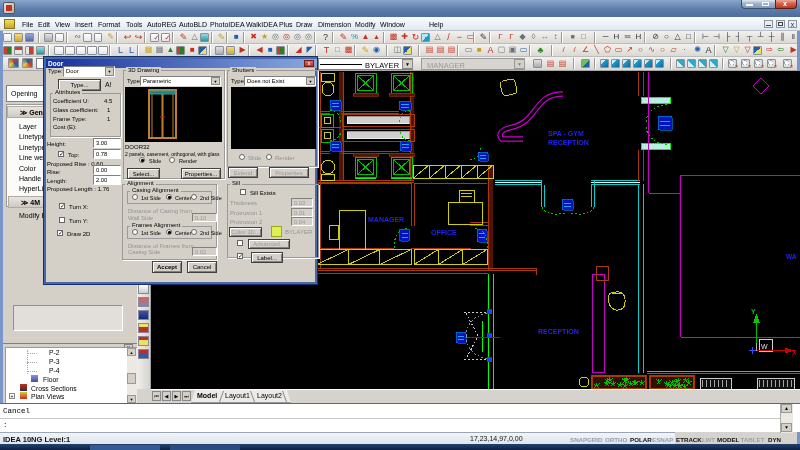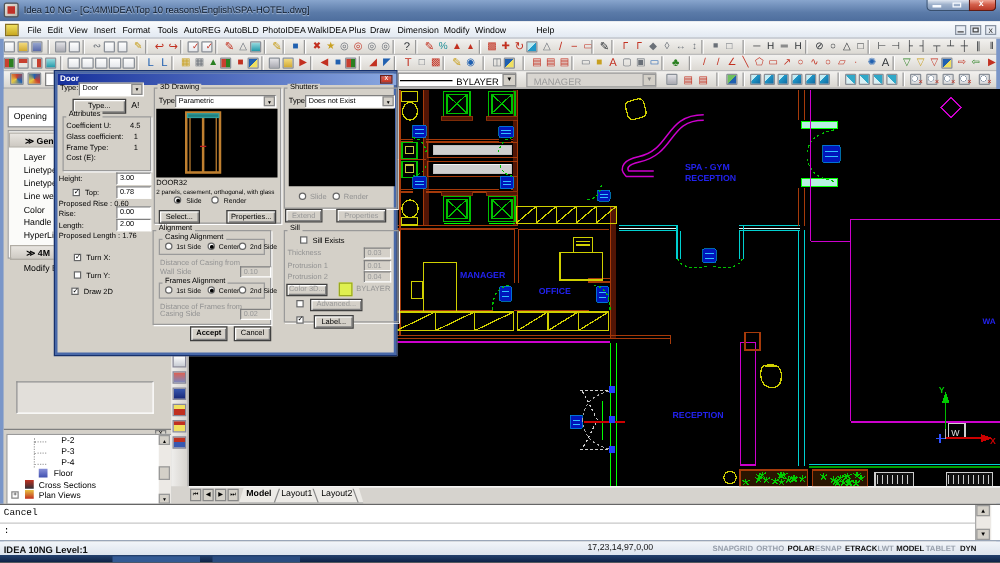--- a/index.html
+++ b/index.html
@@ -19,21 +19,20 @@
 .mi{position:absolute;font-size:7px;color:#000;top:4px;line-height:8px}
 .sbtn{position:absolute;top:2px;height:9px;font-size:6.2px;font-weight:bold;line-height:9px;text-align:center;color:#111}
 .sbtn.off{color:#9aa2ae}
 .sbtn.off{color:#98a0ac}
 </style></head><body>
 
 <div class="ab" style="left:0;top:0;width:800px;height:17px;background:linear-gradient(#88a5cd,#5a7aa8 60%,#4d6d9d)">
  <div class="ab" style="left:3px;top:2px;width:12px;height:12px;background:linear-gradient(135deg,#e8e4da,#b8b4aa);border:1px solid #555;border-radius:2px">
       <div class="ab" style="left:2px;top:2px;width:6px;height:6px;background:#c03028"></div>
     </div>
- <div class="ab" style="left:19px;top:3px;font-size:7.5px;color:#0c1828;text-shadow:0 1px 1px #cdd9ea">Idea 10 NG  -  [C:\4M\IDEA\Top 10 reasons\English\SPA-HOTEL.dwg]</div>
  <div class="ab" style="left:741px;top:0;width:56px;height:9px;background:linear-gradient(#dfe7f2,#9fb2cc 45%,#7e96b8);border:1px solid #39506e;border-top:none;border-radius:0 0 4px 4px"></div>
  <div class="ab" style="left:775px;top:0;width:22px;height:9px;background:linear-gradient(#f0a898,#d4604c 45%,#b83a28);border:1px solid #5e1c14;border-top:none;border-radius:0 0 4px 0"></div>
  <div class="ab" style="left:746px;top:4px;width:7px;height:2px;background:#f8fbff"></div>
  <div class="ab" style="left:762px;top:2px;width:7px;height:4px;border:1px solid #f8fbff"></div>
  <div class="ab" style="left:783px;top:1px;color:#fff;font-size:7px;font-weight:bold;line-height:6px">x</div>
 </div>
 
 <div class="ab" style="left:0;top:17px;width:800px;height:14px;background:linear-gradient(#fafcfe,#e2e9f2);border-bottom:1px solid #b8c0cc">
  <div class="ab" style="left:4px;top:2px;width:11px;height:10px;background:linear-gradient(#f0e060,#c8a820);border:1px solid #887020"></div>
  <span class="mi" style="left:22px">File</span>
@@ -340,21 +339,21 @@
 <div class="ab" style="left:0;top:403px;width:800px;height:29px;background:#fff;border-top:1px solid #666;font-family:'Liberation Mono',monospace">
  <div class="ab" style="left:3px;top:3px;font-size:7.5px;color:#000">Cancel</div>
  <div class="ab" style="left:0;top:14px;width:786px;height:1px;background:#c8c8c8"></div>
  <div class="ab" style="left:3px;top:17px;font-size:7.5px;color:#000">:</div>
  <div class="ab" style="left:780px;top:0;width:13px;height:29px;background:#ece9e5;border-left:1px solid #aaa">
   <div class="ab" style="left:0;top:0;width:11px;height:9px;background:#d4d0c8;border:1px solid #999;font-size:5px;text-align:center;line-height:8px">▲</div>
   <div class="ab" style="left:0;top:19px;width:11px;height:9px;background:#d4d0c8;border:1px solid #999;font-size:5px;text-align:center;line-height:8px">▼</div>
  </div>
 </div>
 
-<div class="ab" style="left:0;top:432px;width:800px;height:12px;background:linear-gradient(#f2f5f9,#dde4ee);border-top:1px solid #9aa6b8">
+<div class="ab" style="left:0;top:432px;width:675px;height:12px;background:linear-gradient(#f2f5f9,#dde4ee);border-top:1px solid #9aa6b8">
  <div class="ab" style="left:3px;top:2px;font-size:7.5px;font-weight:bold;color:#111">IDEA 10NG Level:1</div>
  <div class="ab" style="left:470px;top:2px;font-size:7px;color:#111">17,23,14,97,0,00</div>
  <span class="sbtn off" style="left:570px;width:15px">SNAP</span>
  <span class="sbtn off" style="left:587px;width:15px">GRID</span>
  <span class="sbtn off" style="left:605px;width:20px">ORTHO</span>
  <span class="sbtn" style="left:630px;width:20px">POLAR</span>
  <span class="sbtn off" style="left:652px;width:20px">ESNAP</span>
  <span class="sbtn" style="left:676px;width:24px">ETRACK</span>
  <span class="sbtn off" style="left:702px;width:13px">LWT</span>
  <span class="sbtn" style="left:717px;width:20px">MODEL</span>

